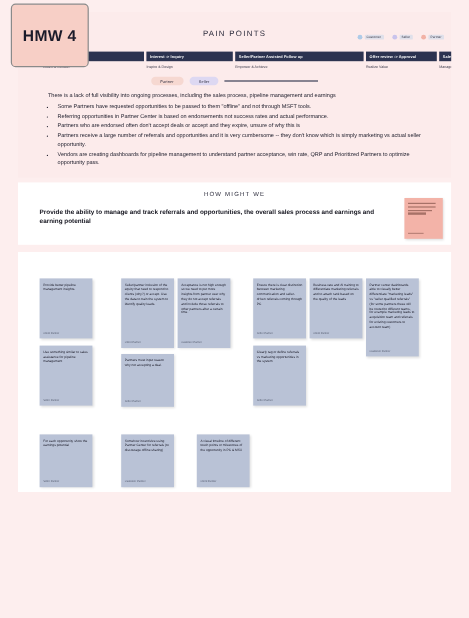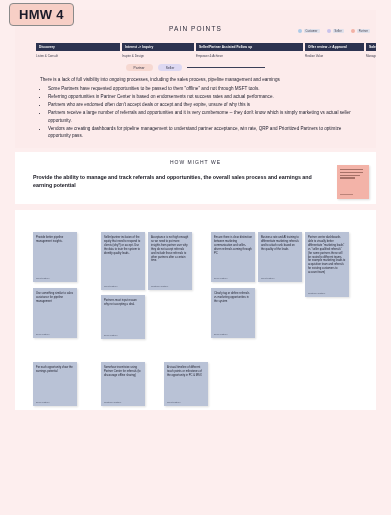--- a/index.html
+++ b/index.html
@@ -9,21 +9,21 @@
     font-family:"Liberation Sans", sans-serif;
     overflow:hidden;
     position:relative;
   }
   
   .hmw-badge{
     position:absolute;left:9px;top:3px;
     background:#f7cfc6;
     border:1px solid #8a8a8a;
     border-radius:4px;
-    padding:3px 9px;
+    padding:18px 9px;
     font-size:13px;
     font-weight:700;
     color:#1b1b2a;
     letter-spacing:.3px;
     z-index:20;
   }
   
   .panel{
     position:absolute;
     left:15px;right:15px;

